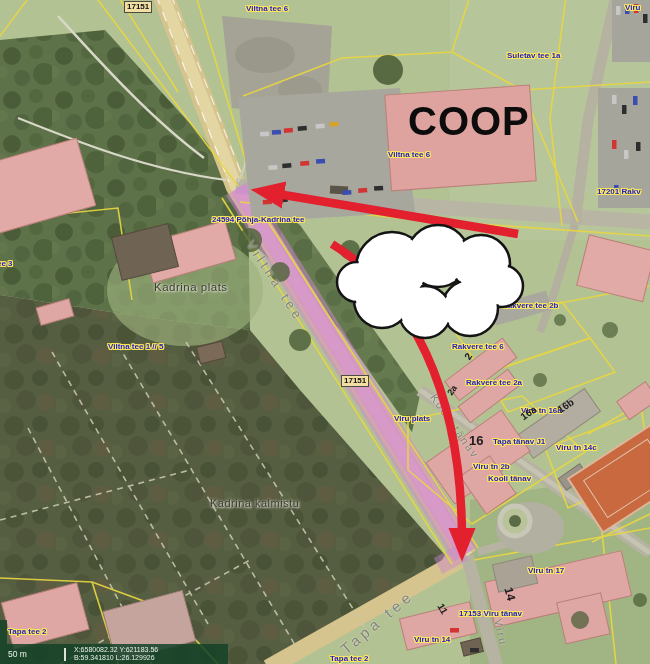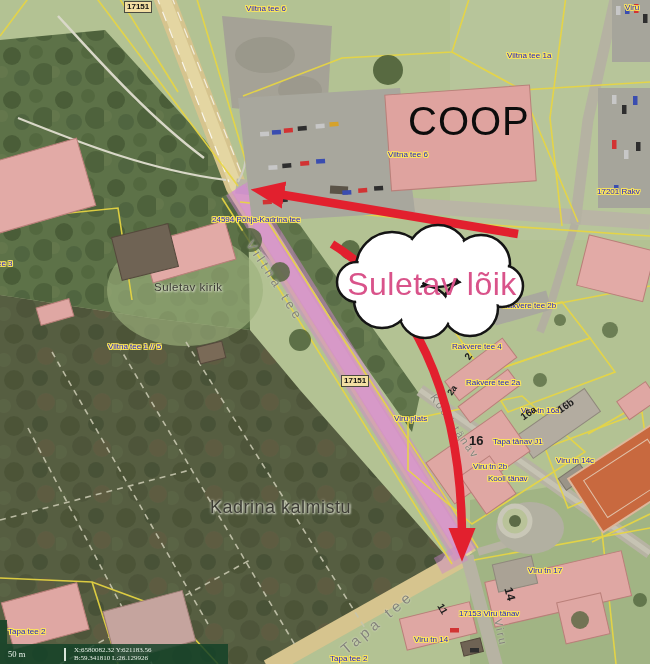--- a/index.html
+++ b/index.html
@@ -1,35 +1,35 @@
 <!DOCTYPE html>
 <html><head>
 <meta charset="utf-8">
 <style>
   html,body{margin:0;padding:0;background:#888;}
   .stage{position:relative;width:650px;height:664px;overflow:hidden;
          font-family:"Liberation Sans",sans-serif;background:#aebd90;}
   .map-svg{position:absolute;left:0;top:0;z-index:0;}
   .anno-svg{position:absolute;left:0;top:0;z-index:3;pointer-events:none;}
   .lbl{position:absolute;white-space:nowrap;line-height:1.05;z-index:2;}
-  .lbl-addr{font-size:8px;font-weight:400;color:#2222cc;
+  .lbl-addr{font-size:8px;font-weight:700;color:#2222cc;
     text-shadow:1px 0 #ffe95a,-1px 0 #ffe95a,0 1px #ffe95a,0 -1px #ffe95a,
                 1px 1px #ffe95a,-1px -1px #ffe95a,1px -1px #ffe95a,-1px 1px #ffe95a;text-align:right;}
   .lbl-place{font-size:11.5px;color:#3d3d35;letter-spacing:.5px;
     text-shadow:0 0 3px #dfe2d2,1px 1px 2px #dfe2d2;}
   .lbl-road{color:#84847a;letter-spacing:3px;font-size:12px;
     text-shadow:0 0 2px #e6e6da;transform-origin:left top;}
   .lbl-num{font-size:12px;font-weight:700;color:#1c1c1c;transform-origin:left top;}
   .lbl-box{font-size:8px;font-weight:700;color:#111;background:#f3dfa3;
     border:1px solid #4b4b40;padding:0 2px;line-height:10px;}
-  .lbl-coop{font-size:40px;font-weight:400;letter-spacing:1px;color:#0c0c0c;}
+  .lbl-coop{font-size:40px;font-weight:700;letter-spacing:1px;color:#0c0c0c;}
   .callout-text{position:absolute;left:342px;top:266px;width:180px;text-align:center;
     font-size:32px;font-weight:400;letter-spacing:.5px;color:#d9538a;z-index:4;}
   .statusbar{position:absolute;left:0;top:644px;width:228px;height:20px;z-index:5;
-    background:rgba(20,66,40,.85);display:flex;align-items:center;color:#eef5ee;font-family:Liberation Serif, serif;}
+    background:rgba(20,66,40,.85);display:flex;align-items:center;color:#eef5ee;}
   .statusbar .scale{font-size:8.5px;margin-left:8px;width:56px;}
   .statusbar .tick{width:2px;height:13px;background:#d7e4d8;margin-right:8px;}
   .statusbar .coords{font-size:7px;line-height:8px;color:#e9f1e9;}
   .bar-stub{position:absolute;left:0;top:620px;width:7px;height:24px;z-index:5;
     background:rgba(20,66,40,.85);}
 </style>
 </head>
 <body>
 
 <div class="stage">
@@ -212,43 +212,43 @@
         <circle cx="540" cy="380" r="7" opacity=".7"></circle>
       <circle cx="250" cy="240" r="12" opacity=".8"></circle>
         <circle cx="280" cy="272" r="10" opacity=".8"></circle>
       <circle cx="580" cy="620" r="9" opacity=".75"></circle>
         <circle cx="640" cy="600" r="7" opacity=".75"></circle>
     </g>
   </svg>
 
   <div class="lbl lbl-addr" style="left:246px;top:5px">Viltna tee 6</div>
   <div class="lbl lbl-addr" style="left:625px;top:4px">Viru</div>
-  <div class="lbl lbl-addr" style="left:507px;top:52px">Viltna tee 1a</div>
+  <div class="lbl lbl-addr" style="left:507px;top:52px">Suletav tee 1a</div>
   <div class="lbl lbl-addr" style="left:388px;top:151px">Viltna tee 6</div>
   <div class="lbl lbl-addr" style="left:212px;top:216px">24594 Põhja-Kadrina tee</div>
   <div class="lbl lbl-addr" style="left:597px;top:188px">17201 Rakv</div>
   <div class="lbl lbl-addr" style="left:502px;top:302px">Rakvere tee 2b</div>
-  <div class="lbl lbl-addr" style="left:452px;top:343px">Rakvere tee 4</div>
+  <div class="lbl lbl-addr" style="left:452px;top:343px">Rakvere tee 6</div>
   <div class="lbl lbl-addr" style="left:466px;top:379px">Rakvere tee 2a</div>
   <div class="lbl lbl-addr" style="left:521px;top:407px">Viru tn 16a</div>
   <div class="lbl lbl-addr" style="left:394px;top:415px">Viru plats</div>
   <div class="lbl lbl-addr" style="left:493px;top:438px">Tapa tänav J1</div>
   <div class="lbl lbl-addr" style="left:473px;top:463px">Viru tn 2b</div>
   <div class="lbl lbl-addr" style="left:488px;top:475px">Kooli tänav</div>
-  <div class="lbl lbl-addr" style="left:556px;top:457px">Viru tn 14c</div>
+  <div class="lbl lbl-addr" style="left:556px;top:444px">Viru tn 14c</div>
   <div class="lbl lbl-addr" style="left:528px;top:567px">Viru tn 17</div>
   <div class="lbl lbl-addr" style="left:459px;top:610px">17153 Viru tänav</div>
   <div class="lbl lbl-addr" style="left:414px;top:636px">Viru tn 14</div>
   <div class="lbl lbl-addr" style="left:108px;top:343px">Viltna tee 1 // 5</div>
   <div class="lbl lbl-addr" style="left:8px;top:628px">Tapa tee 2</div>
   <div class="lbl lbl-addr" style="left:330px;top:655px">Tapa tee 2</div>
   <div class="lbl lbl-addr" style="left:-3px;top:260px">ee 3</div>
 
-  <div class="lbl lbl-place" style="left:154px;top:281px">Suletav kirik</div>
-  <div class="lbl lbl-place" style="left:210px;top:498px;font-size:18px">Kadrina kalmistu</div>
+  <div class="lbl lbl-place" style="left:154px;top:281px">Kadrina plats</div>
+  <div class="lbl lbl-place" style="left:210px;top:498px;font-size:11px">Kadrina kalmistu</div>
   <div class="lbl lbl-coop" style="left:408px;top:100px">COOP</div>
 
   <div class="lbl lbl-road" style="left:255px;top:238px;font-size:13px;letter-spacing:4px;transform:rotate(57deg)">Viltna tee</div>
   <div class="lbl lbl-road" style="left:338px;top:645px;font-size:15px;letter-spacing:4px;transform:rotate(-40deg)">Tapa tee</div>
   <div class="lbl lbl-road" style="left:503px;top:618px;font-size:11px;letter-spacing:2px;transform:rotate(78deg)">Viru</div>
   <div class="lbl lbl-road" style="left:437px;top:392px;font-size:11px;letter-spacing:2px;transform:rotate(55deg)">Kooli tänav</div>
 
   <div class="lbl lbl-num" style="left:469px;top:434px;font-size:13px">16</div>
   <div class="lbl lbl-num" style="left:519px;top:414px;font-size:10px;transform:rotate(-35deg)">16a</div>
   <div class="lbl lbl-num" style="left:556px;top:407px;font-size:10px;transform:rotate(-35deg)">16b</div>
@@ -279,21 +279,20 @@
           <circle cx="438" cy="256" r="29"></circle>
         <circle cx="481" cy="264" r="27"></circle>
           <circle cx="502" cy="286" r="19"></circle>
         <circle cx="470" cy="308" r="26"></circle>
           <circle cx="425" cy="312" r="24"></circle>
         <circle cx="382" cy="300" r="26"></circle>
           <circle cx="357" cy="282" r="18"></circle>
       </g>
     </g>
   </svg>
-  <div class="callout-text">Suletav lõik</div>
 
   <div class="bar-stub"></div>
   <div class="statusbar">
     <span class="scale">50 m</span>
     <span class="tick"></span>
     <span class="coords">
       <div>X:6580082.32 Y:621183.56</div>
       <div>B:59.341810 L:26.129926</div>
     </span>
   </div>

